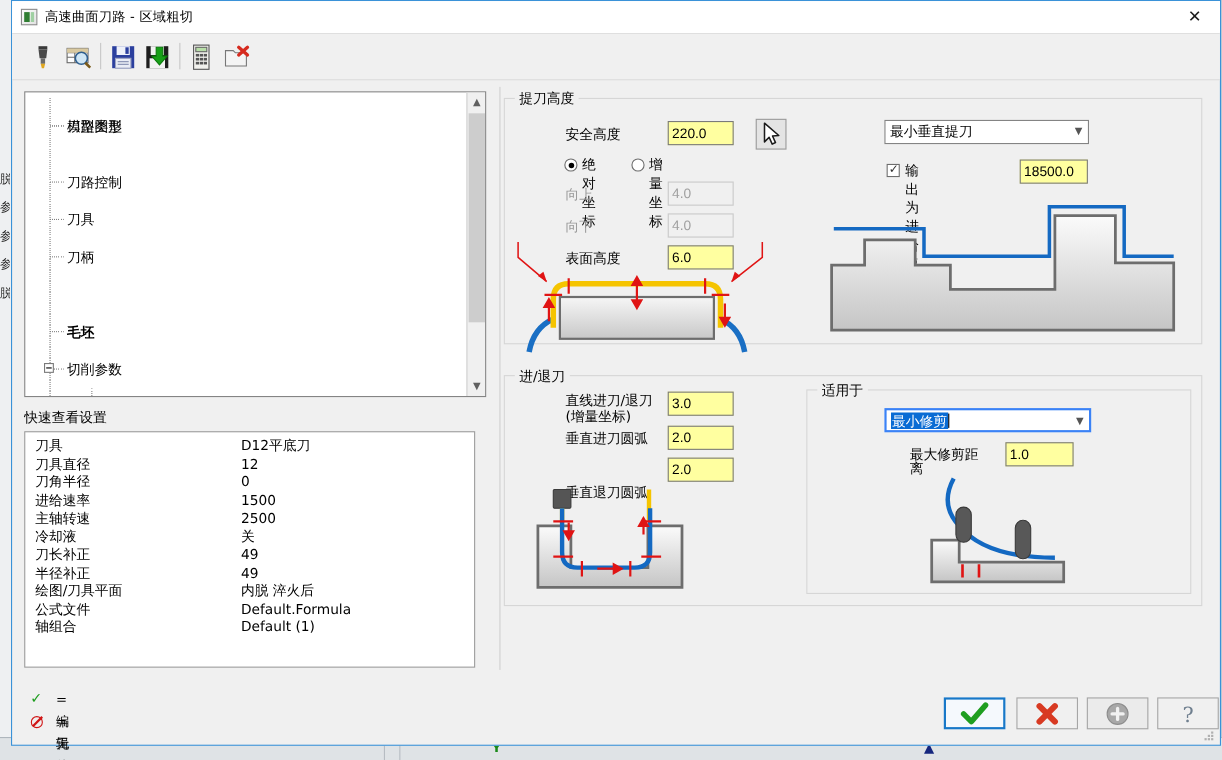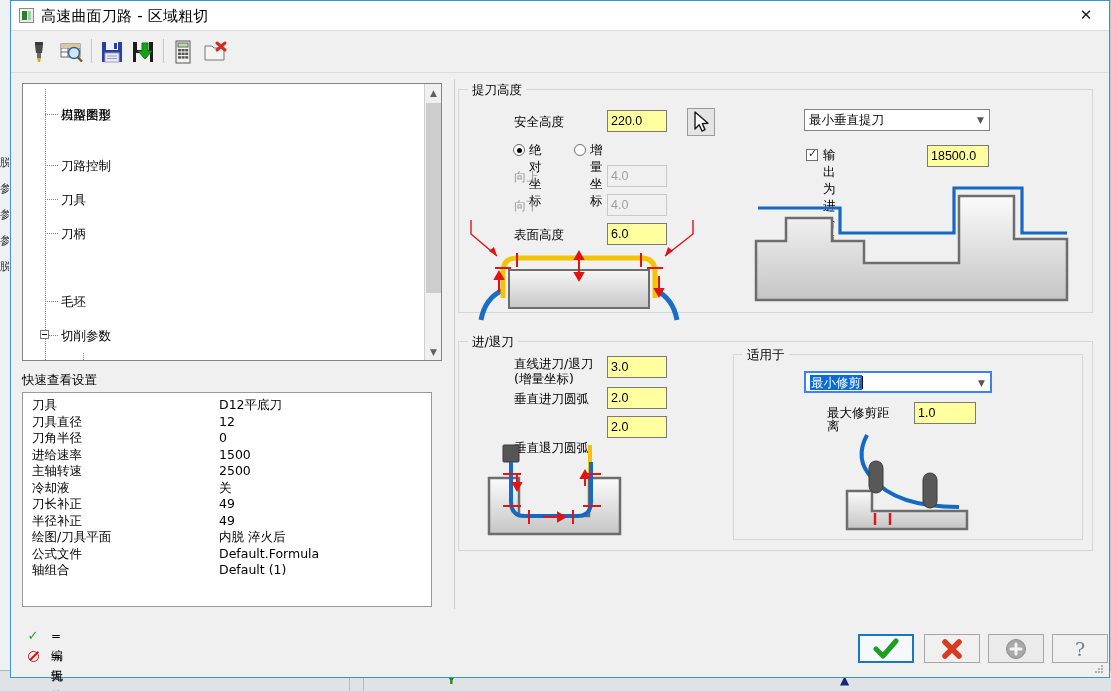--- a/index.html
+++ b/index.html
@@ -54,21 +54,21 @@
   .titlebar .ticon::after{
     content:""; position:absolute; left:2px; top:2px; width:5px; height:9px;
     background:#2f7d32;
   }
   .titlebar .ticon::before{
     content:""; position:absolute; left:8px; top:2px; width:3px; height:9px;
     background:#9fd0a2;
   }
   .titlebar .ttext {
     position: absolute; left: 30px; top: 6px;
-    font-size: 15px; color: #000; letter-spacing: .2px;
+    font-size: 12px; color: #000; letter-spacing: .2px;
   }
   .closebtn {
     position: absolute; right: 0; top: 0; width: 46px; height: 28px;
     display: flex; align-items: center; justify-content: center;
     font-size: 15px; color: #1a1a1a; cursor: default; background: #fff;
   }
 
   .toolbar {
     position: relative; height: 41px;
     background: #f0f0f0;
@@ -331,21 +331,21 @@
             <div class="tdots" style="left:22px; top:64px; width:13px;"></div>
             <span class="lbl" style="left:38px; top:56px;">刀具</span>
           </div>
           <div class="trow" style="top:0">
             <div class="tdots" style="left:22px; top:81px; width:13px;"></div>
             <span class="lbl" style="left:38px; top:73px;">刀柄</span>
           </div>
           <div class="trow" style="top:0"></div>
           <div class="trow" style="top:0">
             <div class="tdots" style="left:22px; top:115px; width:13px;"></div>
-            <span class="lbl" style="left:38px; top:107px;">毛坯</span>
+            <span class="lbl" style="left:38px; top:107px;font-weight:bold;">毛坯</span>
           </div>
           <div class="trow" style="top:0">
             <div class="tdots" style="left:22px; top:132px; width:13px;"></div>
             <div class="tnode " style="left:17px; top:127px;"></div>
             <span class="lbl" style="left:38px; top:124px;">切削参数</span>
           </div>
           <div class="trow" style="top:0">
             <div class="tvert" style="left:60px; top:133px; height:17px;"></div>
           </div>
           <div class="trow" style="top:0"></div>

